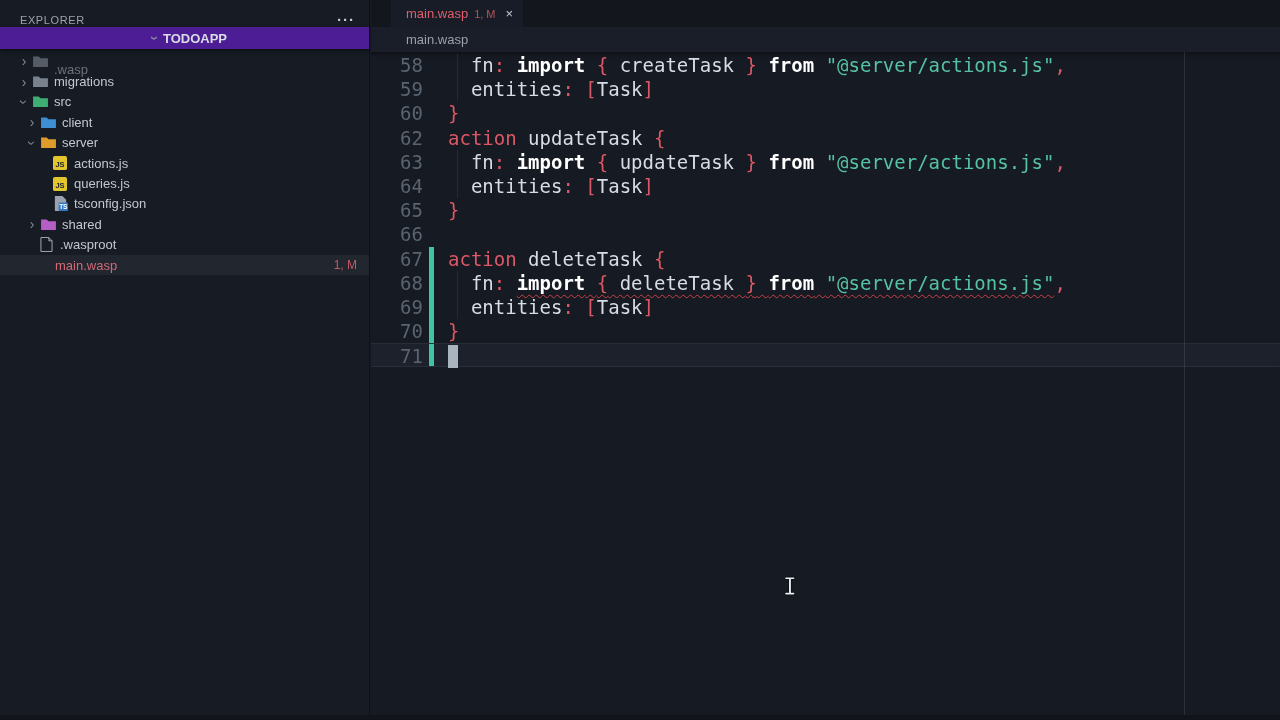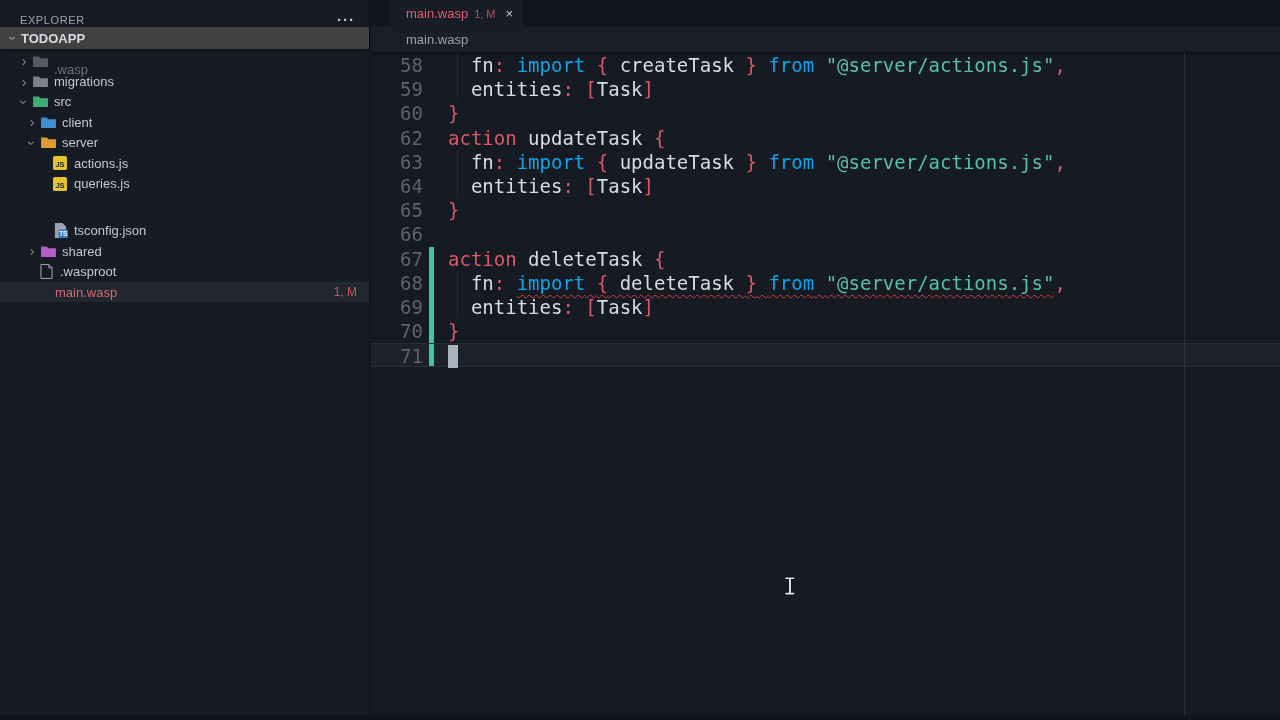--- a/index.html
+++ b/index.html
@@ -7,23 +7,23 @@
               font-family:"Liberation Sans", sans-serif; }
   #app { position:relative; width:1280px; height:720px; }
 
   
   #sidebar { position:absolute; left:0; top:0; width:370px; height:720px;
              background:#171b24; border-right:1px solid #0e1116; }
   #exp-header { height:27px; display:flex; align-items:center; padding:12px 14px 0 20px;
                 color:#9da3ac; font-size:11px; letter-spacing:.6px; }
   #exp-actions { margin-left:auto; color:#c6ccd4; font-size:15px; font-weight:bold;
                  letter-spacing:1px; cursor:pointer; line-height:10px; }
-  #root-row { height:22px; display:flex; align-items:center; background:#404040;
+  #root-row { height:22px; display:flex; align-items:center; background:#4c1d95;
               color:#d8dde4; font-size:13px; font-weight:bold; padding-left:5px;
-              box-shadow:0 2px 4px rgba(0,0,0,.45); position:relative; z-index:2;}
+              box-shadow:0 2px 4px rgba(0,0,0,.45); position:relative; z-index:2;justify-content:center;}
   .chev { width:16px; color:#868d96; font-size:14px; text-align:center; flex:0 0 16px; }
   .chev.exp { transform:rotate(90deg); }
   #tree { padding-top:2px; }
   .trow { height:20.4px; display:flex; align-items:center; font-size:13px;
           color:#c3c8d0; cursor:pointer; position:relative; }
   .trow .ticon { width:16px; height:16px; margin-right:6px; flex:0 0 16px;
                  display:flex; align-items:center; justify-content:center; }
   .trow.dim .tlabel { color:#6b717b;margin-top:16px; }
   .trow.sel { background:#21262f; }
   .trow.sel .tlabel { color:#d16a76; }
@@ -51,21 +51,21 @@
   .cline.current { background:rgba(130,150,180,.06);
                    border-top:1px solid rgba(140,160,190,.10);
                    border-bottom:1px solid rgba(140,160,190,.10); }
   .lnum { position:absolute; left:25px; width:27px; text-align:right; color:#5a6470; }
   .gitbar { position:absolute; left:58px; top:0; bottom:0; width:5px; background:#3fc6a0; }
   .guide { position:absolute; left:86px; top:0; bottom:0; width:1px;
            background:rgba(170,185,205,.10); }
   .ctext { position:absolute; left:77px; }
   .tk-p { color:#d7dde5; }
   .tk-r { color:#dd5866; }
-  .tk-y { color:#0ea5e9; font-weight:normal; }
+  .tk-y { color:#ffffff; font-weight:bold; }
   .tk-s { color:#56c2a4; }
   .sq { text-decoration:underline; text-decoration-style:wavy;
         text-decoration-color:#cc4046; text-decoration-thickness:1px;
         text-underline-offset:4px; }
   #cursor { position:absolute; left:77px; top:0; width:10px; height:23px;
             background:#aab4bf; }
   #bottom-strip { position:absolute; left:0; right:0; bottom:0; height:5px;
                   background:#11141a; }
   #mouse { position:absolute; left:784px; top:577px; pointer-events:none;
            filter:drop-shadow(0 0 1px rgba(0,0,0,.9)); z-index:9; }
@@ -141,21 +141,21 @@
         </div>
         <div class="trow" style="padding-left: 52px;">
           <span class="ticon">
             <svg width="14" height="14" viewBox="0 0 15 15">
               <rect width="15" height="15" rx="2" fill="#e3c52e"></rect>
               <text x="7.5" y="11.5" font-size="8" font-weight="bold" text-anchor="middle" fill="#20252c" font-family="Liberation Sans, sans-serif">JS</text>
             </svg>
           </span>
           <span class="tlabel">queries.js</span>
         </div>
-        <div class="trow" style="padding-left: 52px; margin-top: 27px;">
+        <div class="trow" style="padding-left: 52px;">
           <span class="ticon">
             <svg width="15" height="15" viewBox="0 0 16 16">
               <path d="M2 0h8l4 4v12H2z" fill="#99a2ae"></path>
               <rect x="6" y="7" width="10" height="9" rx="1" fill="#3178c6"></rect>
               <text x="11" y="14" font-size="7" font-weight="bold" text-anchor="middle" fill="#fff" font-family="Liberation Sans, sans-serif">TS</text>
             </svg>
           </span>
           <span class="tlabel">tsconfig.json</span>
         </div>
         <div class="trow" style="padding-left: 24px;">

